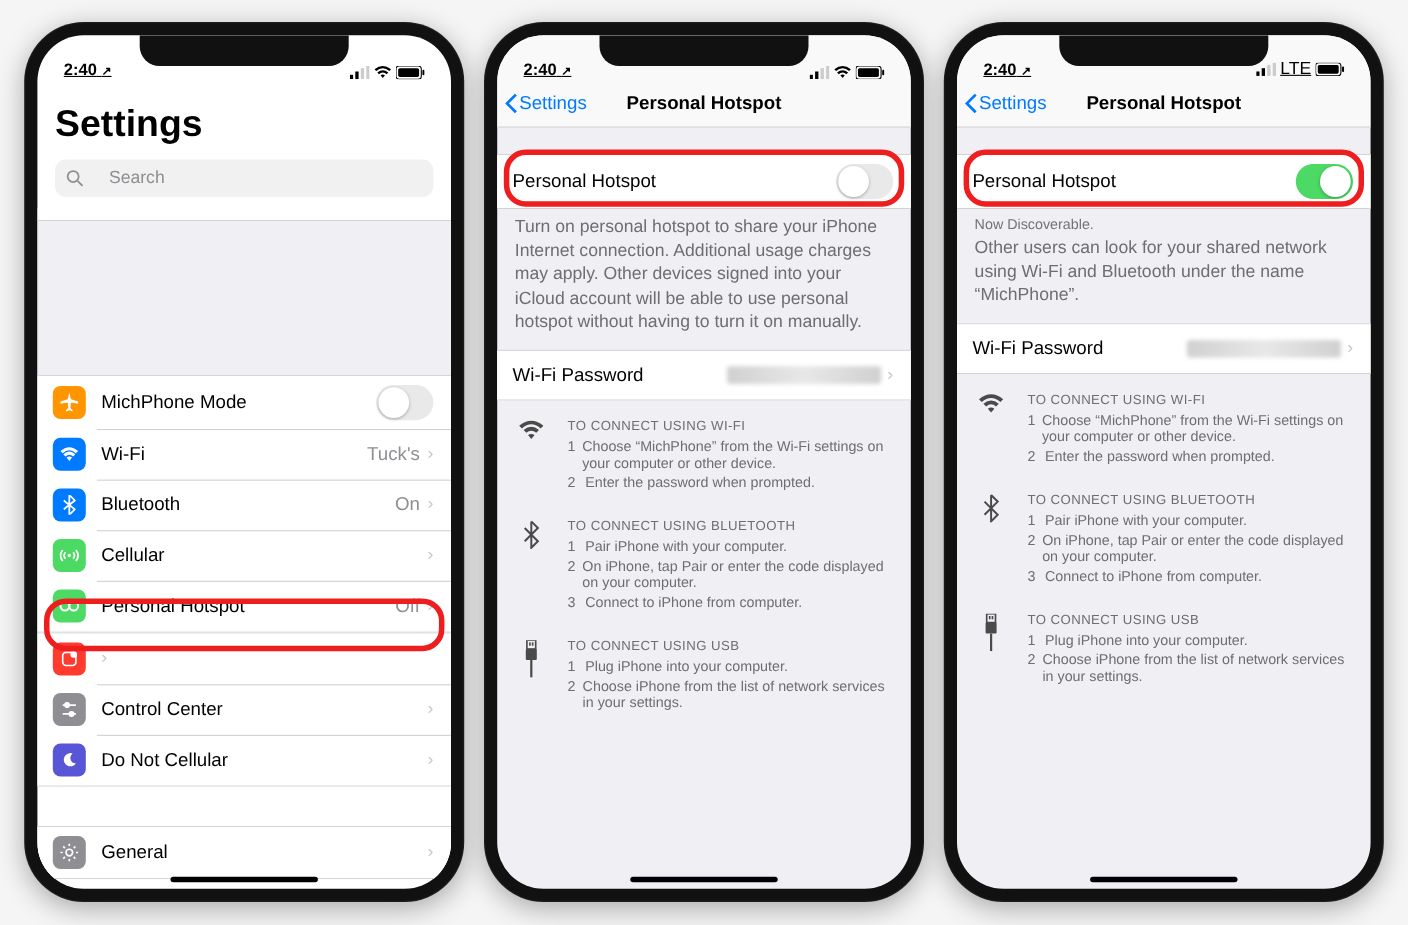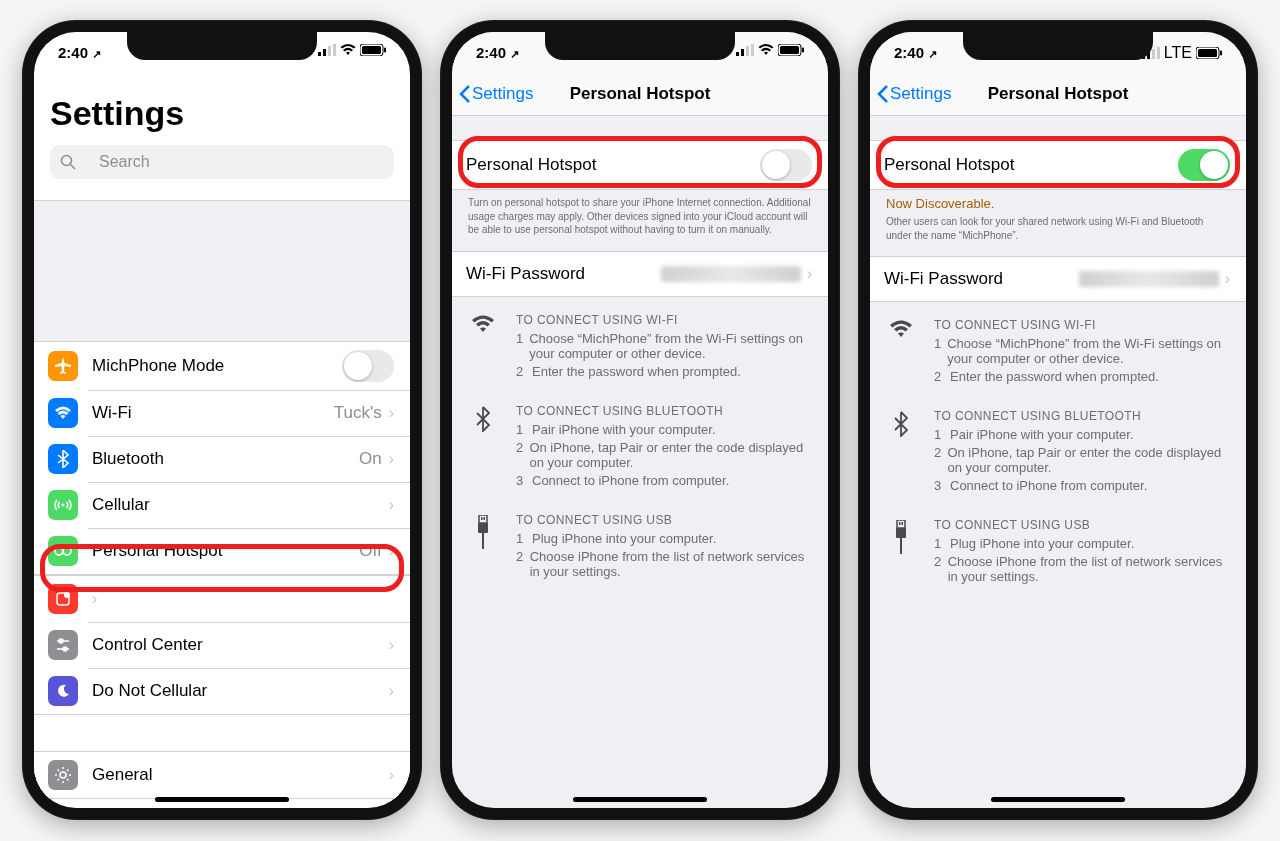--- a/index.html
+++ b/index.html
@@ -36,25 +36,26 @@
     top: 0; left: 50%; transform: translateX(-50%);
     width: 190px; height: 28px;
     background: #111;
     border-bottom-left-radius: 18px;
     border-bottom-right-radius: 18px;
     z-index: 50;
   }
   .statusbar {
     display: flex;
     justify-content: space-between;
-    align-items: flex-start;
+    align-items: flex-end;
     padding: 12px 24px 0;
     height: 40px;
     font-size: 15px;
     font-weight: 600;
+    text-decoration: underline;
   }
   .status-right { display:flex; align-items:center; gap:4px; }
   .status-right svg { display:block; }
 
   
   .big-title {
     font-size: 34px;
     font-weight: 700;
     padding: 22px 16px 8px;
   }
@@ -121,24 +122,24 @@
   }
   .navbar .back {
     position:absolute; left:6px; top:0; bottom:0;
     display:flex; align-items:center; color:#007aff; font-size:17px;
   }
   .navbar .title { font-size:17px; font-weight:600; }
 
   .cell.simple { background:#fff; }
   .cell.simple .label { margin-left:0; }
   .footer-text {
-    color:#6d6d72; font-size:10px; line-height:1.35;
+    color:#6d6d72; font-size:16px; line-height:1.35;
     padding: 6px 16px 14px;
   }
-  .now-discoverable { color:#a16207; font-size:13px; padding:6px 16px 2px; }
+  .now-discoverable { color:#737373; font-size:13px; padding:6px 16px 2px; }
   .instruct {
     display:flex; align-items:flex-start; gap:18px;
     padding: 16px 16px 6px;
     color:#6d6d72;
   }
   .instruct .glyph { width:30px; display:flex; justify-content:center; color:#4a4a4a; margin-top:2px;}
   .instruct .body { flex:1; font-size:13px; }
   .instruct .body .hdr { letter-spacing:0.4px; font-size:12px; margin-bottom:4px; color:#6d6d72;}
   .instruct .body ol { list-style:none; padding:0; margin:0; }
   .instruct .body li { display:flex; gap:6px; margin-bottom:3px; }

